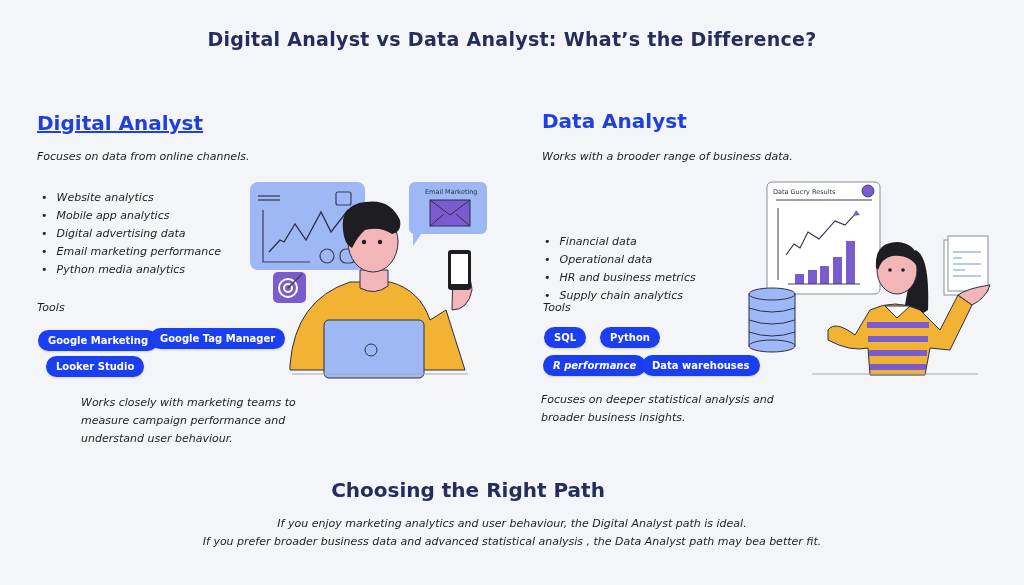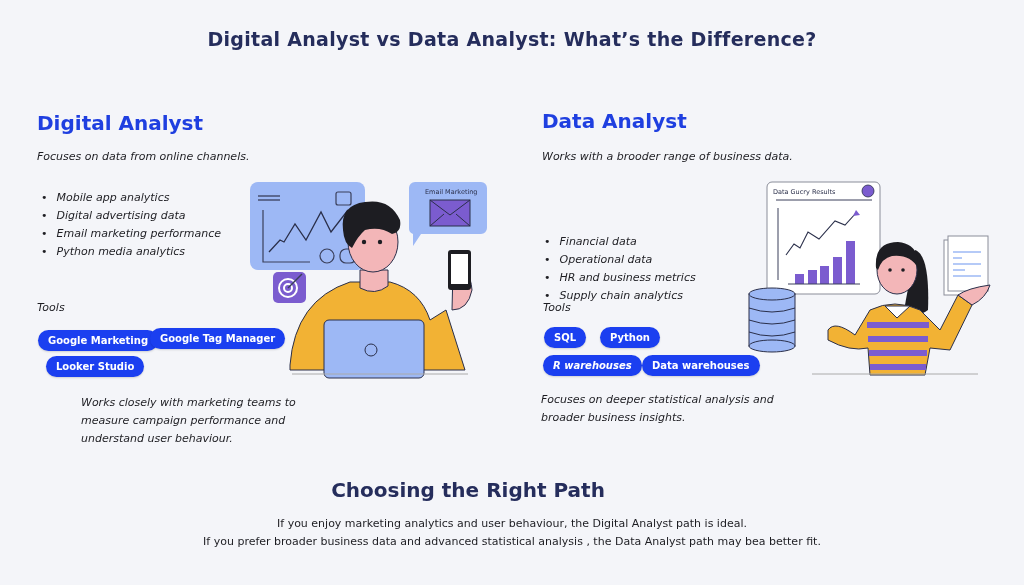--- a/index.html
+++ b/index.html
@@ -30,32 +30,33 @@
     font-size: 10px; font-weight: bold; border-radius: 11px;
     padding: 0 10px; height: 21px; line-height: 21px; white-space: nowrap;
     box-shadow: 0 1px 2px rgba(0,0,0,0.15);
   }
   .path-title {
     position: absolute; top: 478px; left: 0; width: 936px; text-align: center;
     font-size: 20px; font-weight: bold; color: #252d5c;
   }
   .path-line {
     position: absolute; left: 0; width: 1024px; text-align: center;
-    font-size: 11px; color: #1d1d22;
+    font-size: 11px; font-style: italic; color: #1d1d22;
   }
   svg.illus { position: absolute; }
 </style>
 </head>
 <body>
 
 <div class="main-title">Digital Analyst vs Data Analyst: What’s the Difference?</div>
 
-<div class="section-title" style="left:37px; top:111px;">Digital Analyst</div>
+<div class="section-title" style="left:37px; top:111px;text-decoration:underline;">Digital Analyst</div>
 <div class="intro" style="left:37px; top:148px;">Focuses on data from online channels.</div>
 <ul class="bullets" style="left:37px; top:189px;">
+  <li>Website analytics</li>
   <li>Mobile app analytics</li>
   <li>Digital advertising data</li>
   <li>Email marketing performance</li>
   <li>Python media analytics</li>
 </ul>
 <div class="tools-label" style="left:37px; top:299px;">Tools</div>
 <div class="pill" style="left:38px; top:330px;">Google Marketing</div>
 <div class="pill" style="left:150px; top:328px;">Google Tag Manager</div>
 <div class="pill" style="left:38px; top:356px;margin-left:8px;">Looker Studio</div>
 <div class="outro" style="left:37px; top:394px;margin-left:44px;">
@@ -118,21 +119,21 @@
 <div class="intro" style="left:542px; top:148px;">Works with a brooder range of business data.</div>
 <ul class="bullets" style="left:540px; top:189px;margin-top:44px;">
   <li>Financial data</li>
   <li>Operational data</li>
   <li>HR and business metrics</li>
   <li>Supply chain analytics</li>
 </ul>
 <div class="tools-label" style="left:543px; top:299px;">Tools</div>
 <div class="pill" style="left:544px; top:327px;">SQL</div>
 <div class="pill" style="left:600px; top:327px;">Python</div>
-<div class="pill" style="left:543px; top:355px; font-style:italic;">R warehouses</div>
+<div class="pill" style="left:543px; top:355px; font-style:italic;">R performance</div>
 <div class="pill" style="left:642px; top:355px;">Data warehouses</div>
 <div class="outro" style="left:541px; top:391px;">
   <div>Focuses on deeper statistical analysis and</div>
   <div>broader business insights.</div>
 </div>
 
 <svg class="illus" style="left:740px; top:170px;" width="260" height="210" viewBox="0 0 260 210">
 
   <rect x="27" y="12" width="113" height="112" rx="5" fill="#fff" stroke="#8a8d99" stroke-width="1"></rect>
   <text x="33" y="24" font-size="6.5" font-family="DejaVu Sans, sans-serif" fill="#2a2f4a">Data Gucry Results</text>

